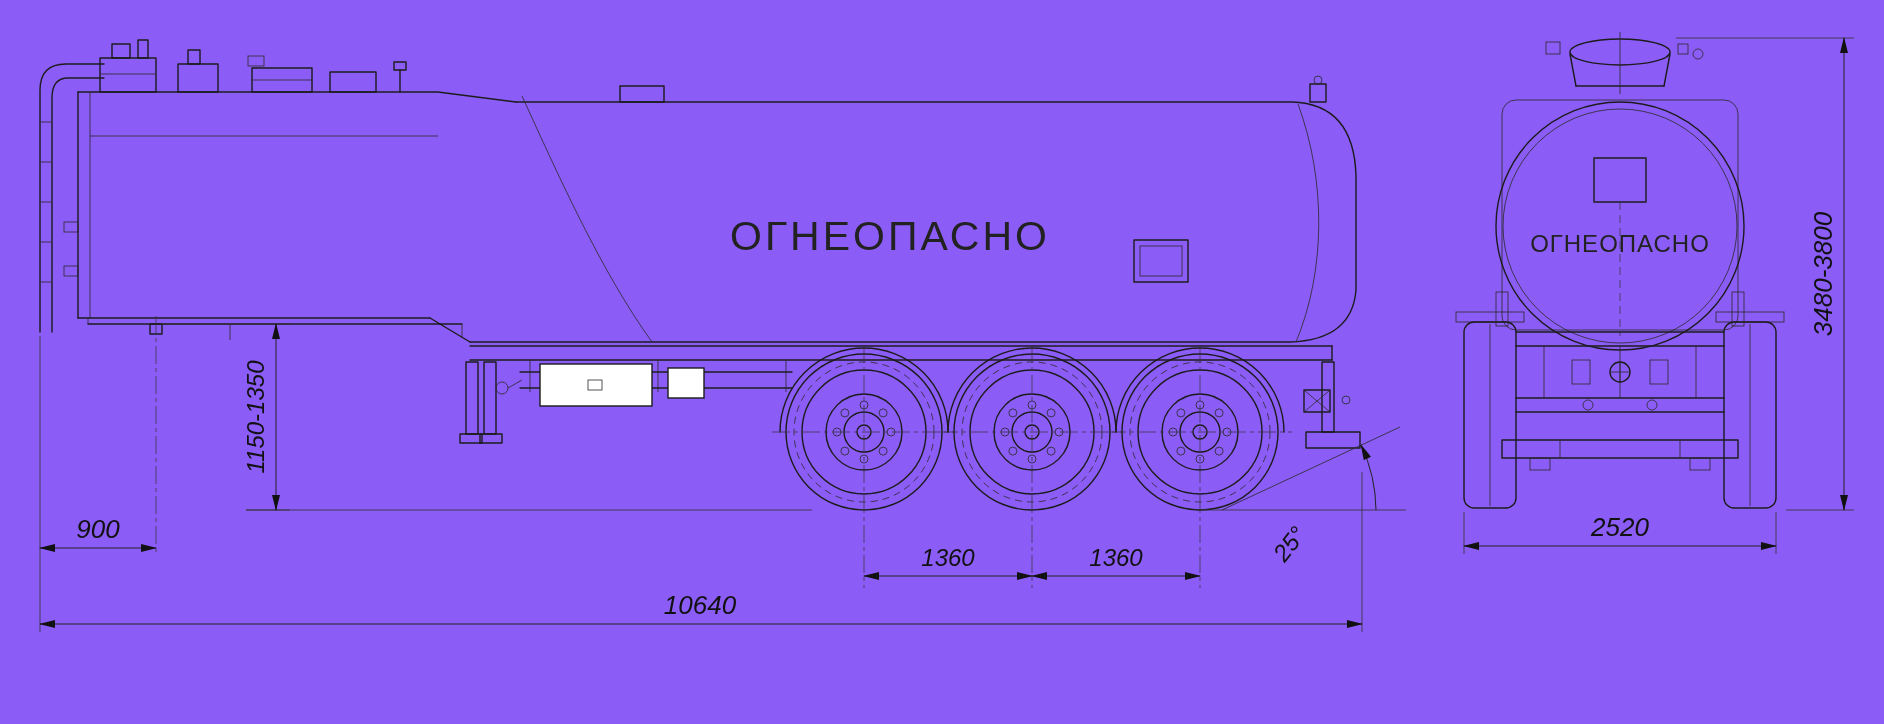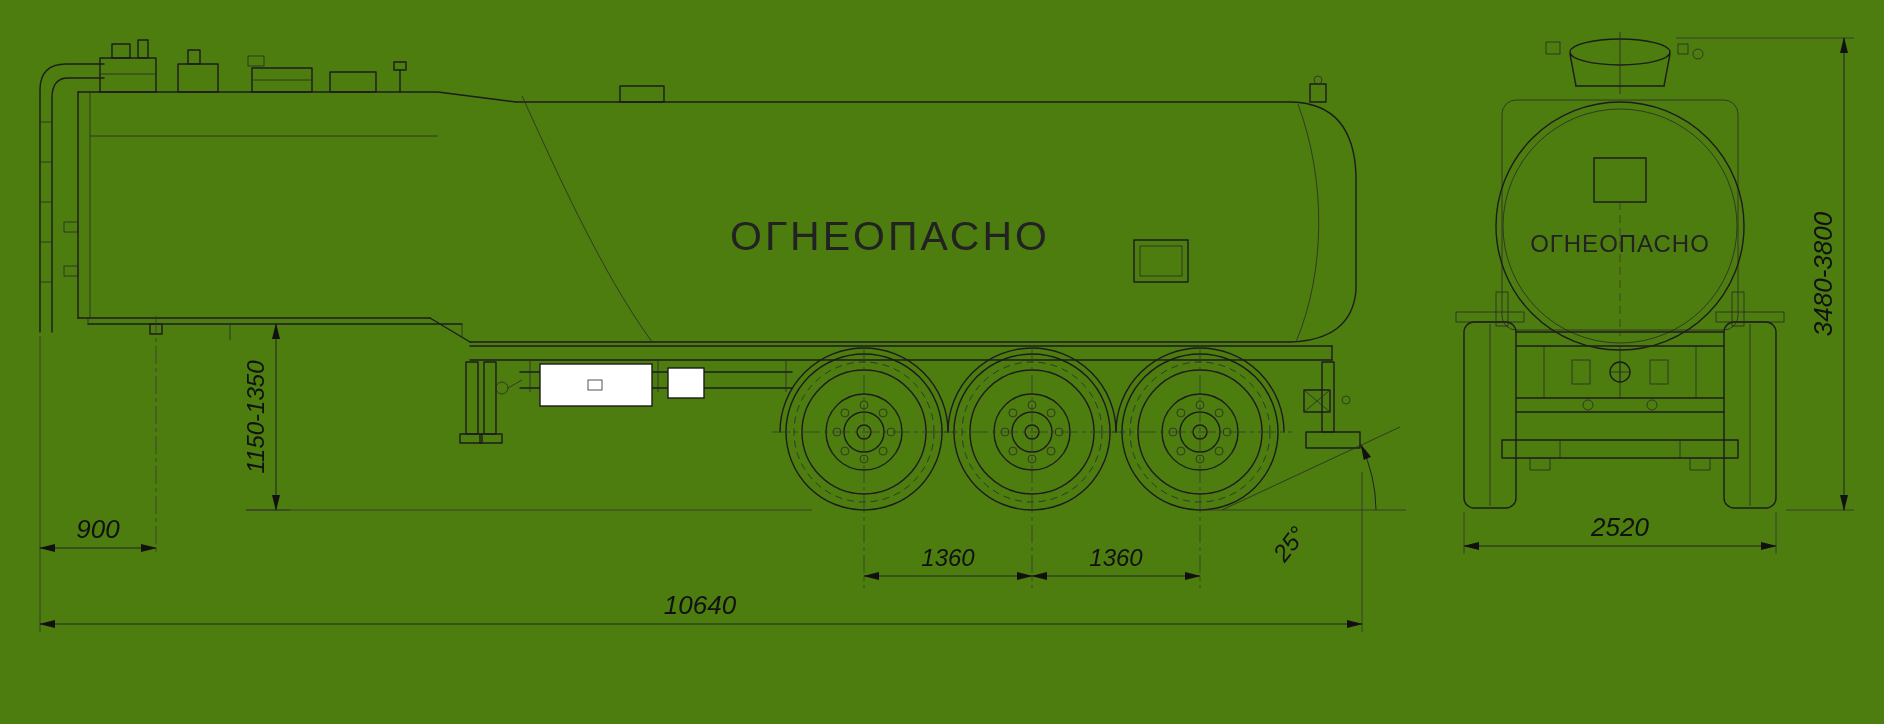--- a/index.html
+++ b/index.html
@@ -1,16 +1,16 @@
 <!DOCTYPE html>
 <html><head>
 <meta charset="utf-8">
 <style>
   html,body{margin:0;padding:0;background:#ffffff;}
-  .stage{position:relative;width:1884px;height:724px;background:#4d7c0f;overflow:hidden;
+  .stage{position:relative;width:1884px;height:724px;background:#8b5cf6;overflow:hidden;
          font-family:"Liberation Sans", sans-serif;}
   svg{display:block;}
   .ln   {fill:none;stroke:#1c1c1c;stroke-width:1.4;stroke-linejoin:round;stroke-linecap:round;}
   .thin {fill:none;stroke:#2a2a2a;stroke-width:0.8;}
   .fill {fill:#ffffff;stroke:#1c1c1c;stroke-width:1.4;}
   .ext  {fill:none;stroke:#333;stroke-width:0.8;}
   .dimln{fill:none;stroke:#222;stroke-width:1;}
   .cl   {fill:none;stroke:#333;stroke-width:0.7;stroke-dasharray:18 4 4 4;}
   .dash {fill:none;stroke:#333;stroke-width:0.7;stroke-dasharray:8 5;}
   text.dim-t{font-family:"Liberation Sans",sans-serif;font-style:italic;font-size:26px;fill:#111;}

